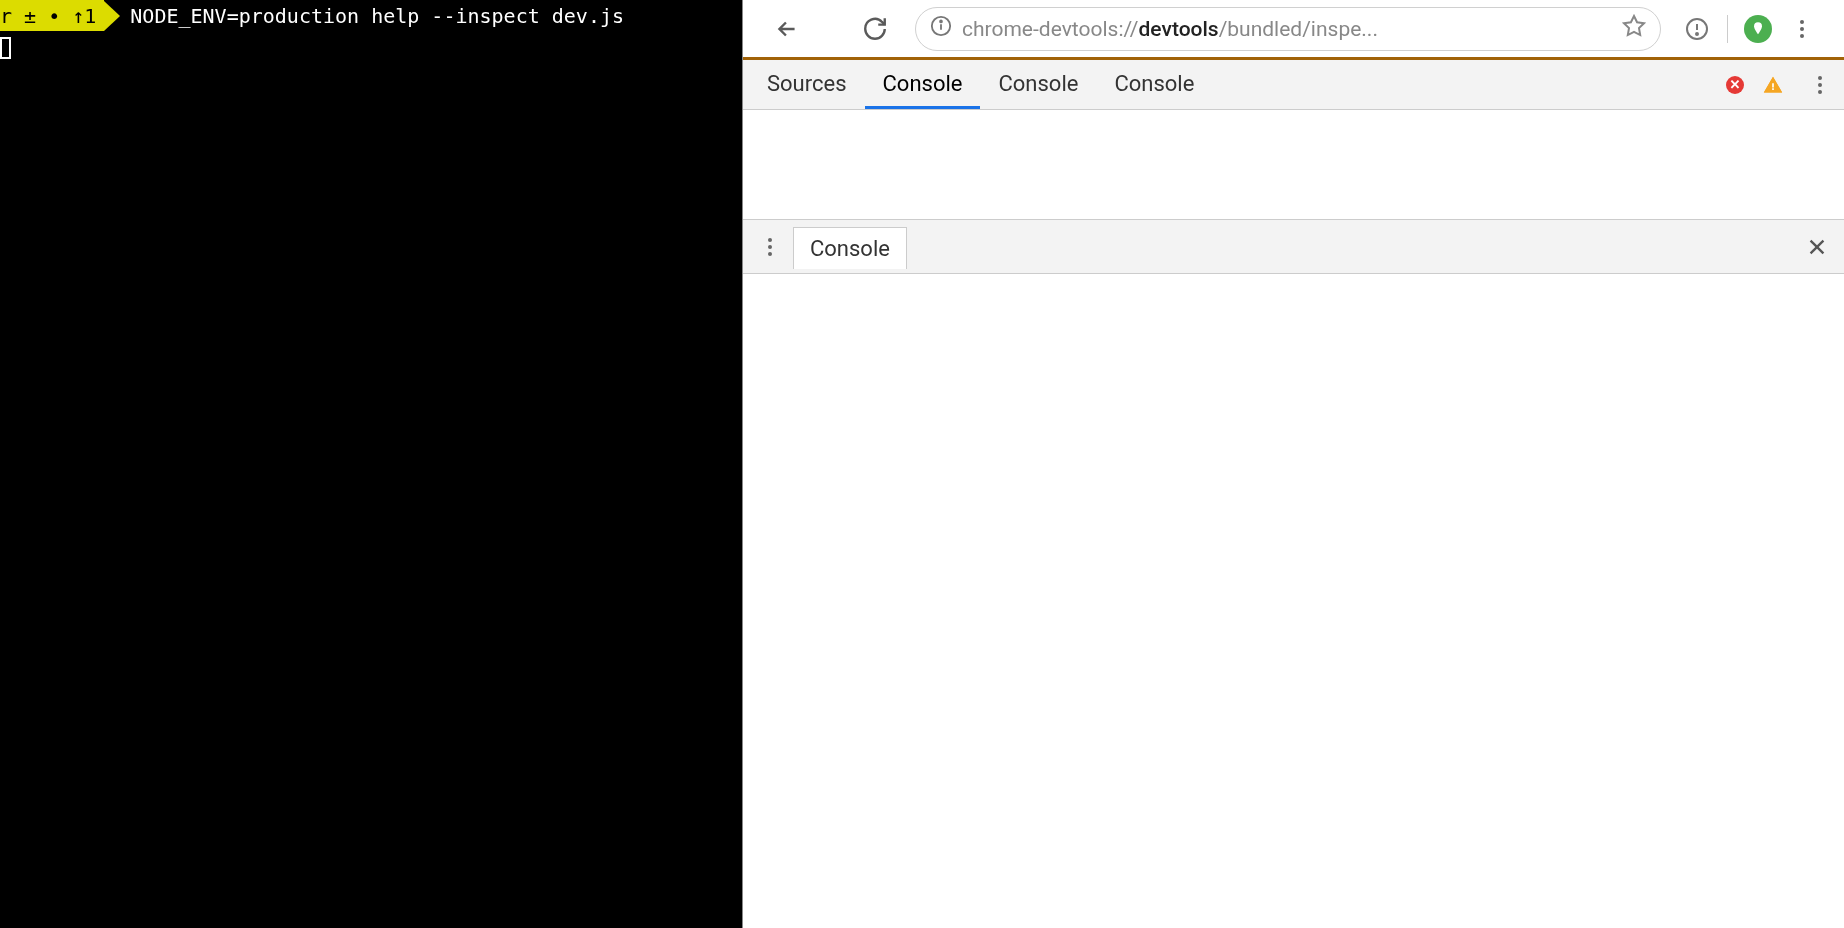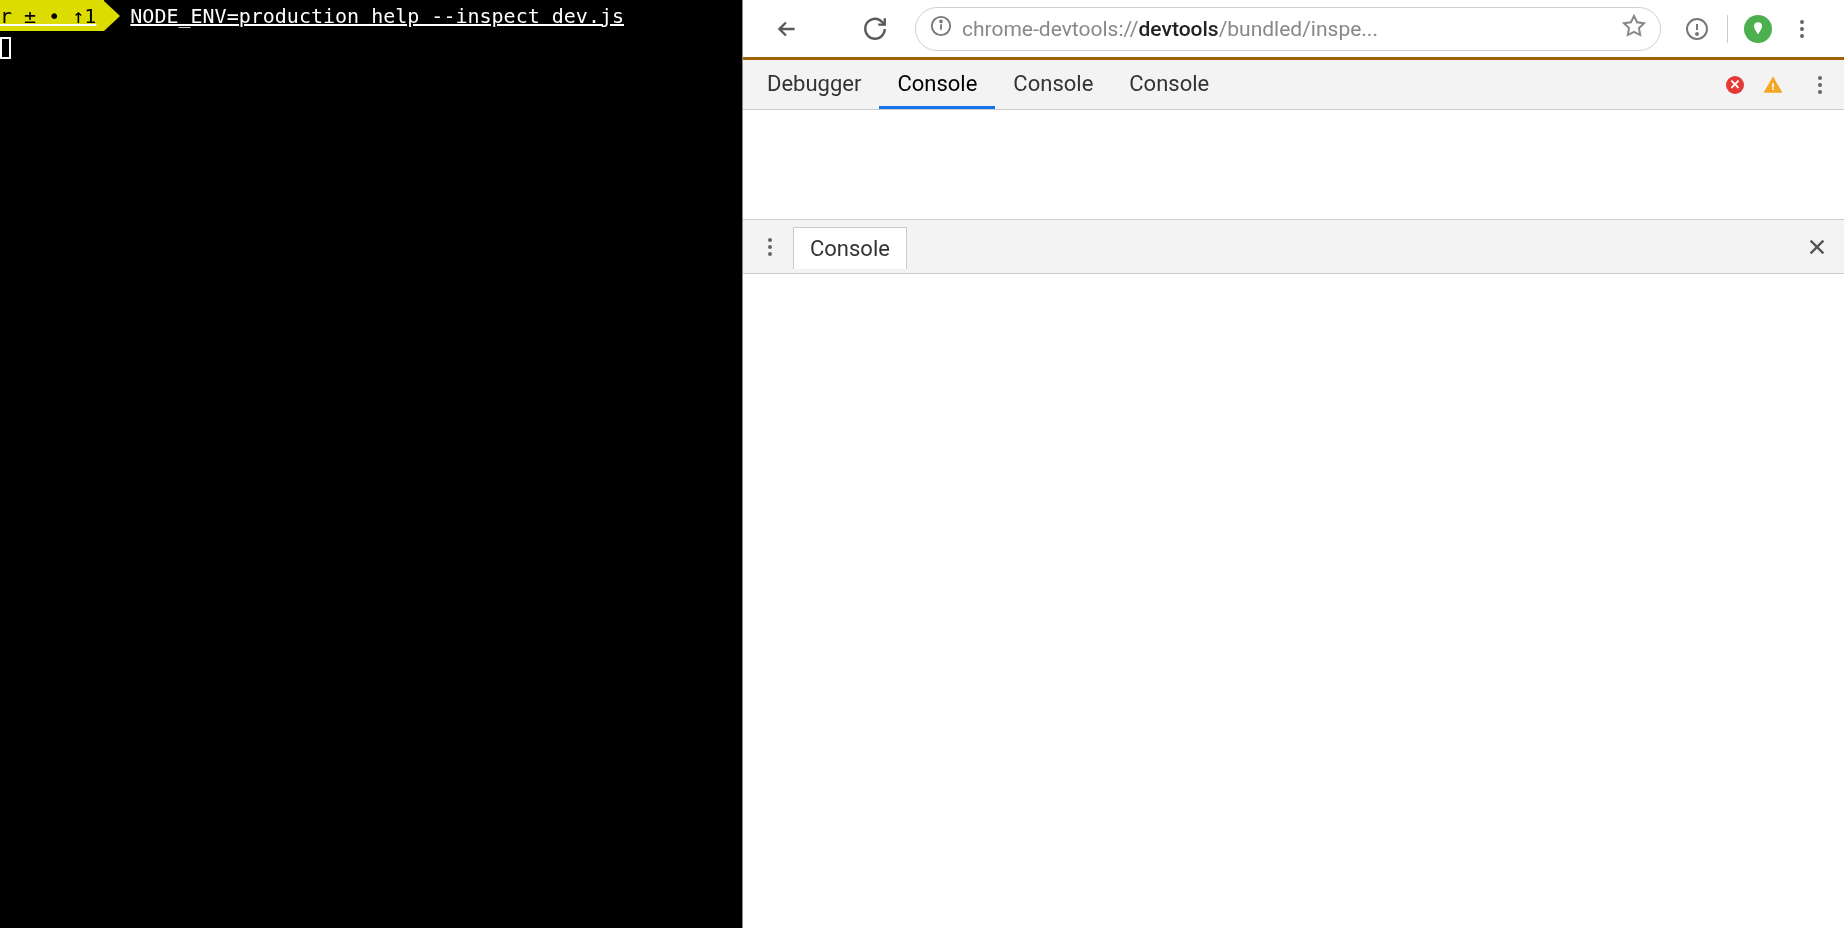--- a/index.html
+++ b/index.html
@@ -27,21 +27,20 @@
       font-size: 20px;
       line-height: 1.5;
       position: relative;
       overflow: hidden;
     }
     
     .terminal-prompt-line {
       display: flex;
       align-items: center;
       height: 31px;
-      text-decoration: underline;
     }
     
     .prompt-badge {
       background: #dcdc00;
       color: #000;
       padding: 0 8px 0 0;
       display: flex;
       align-items: center;
       font-weight: normal;
       height: 100%;
@@ -386,21 +385,21 @@
     <div class="toolbar-icon">
       <div class="kebab-dots">
         <span></span>
           <span></span>
           <span></span>
       </div>
     </div>
   </div>
 
   <div class="devtools-tabs">
-    <div class="devtools-tab">Debugger</div>
+    <div class="devtools-tab">Sources</div>
     <div class="devtools-tab active">Console</div>
     <div class="devtools-tab">Console</div>
     <div class="devtools-tab">Console</div>
     <div class="devtools-tabs-spacer"></div>
     <div class="devtools-status-icon">
       <div class="error-icon">✕</div>
     </div>
     <div class="devtools-status-icon warning-icon">
       <svg viewBox="0 0 24 24" fill="#f5a623">
         <path d="M12 2L1 21h22L12 2zm0 5l7.5 13h-15L12 7z" fill="#f5a623"></path>

